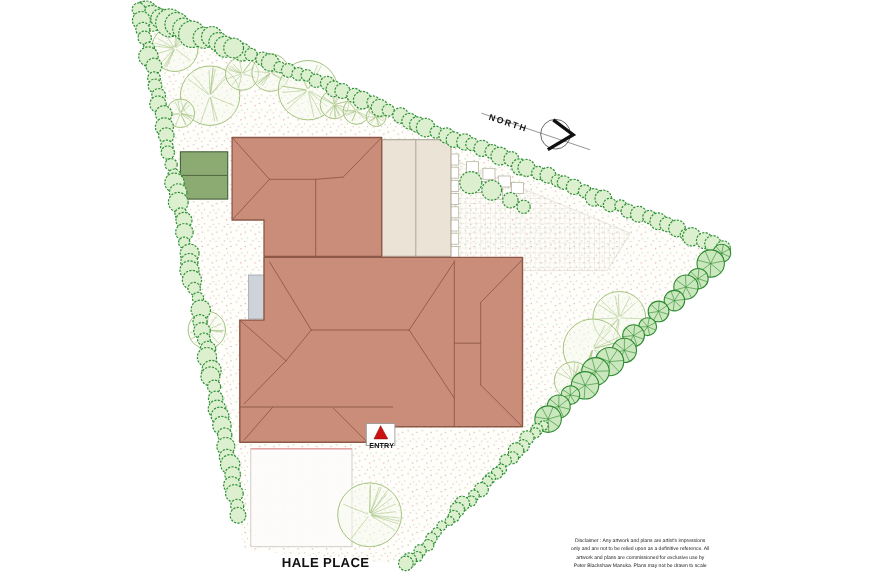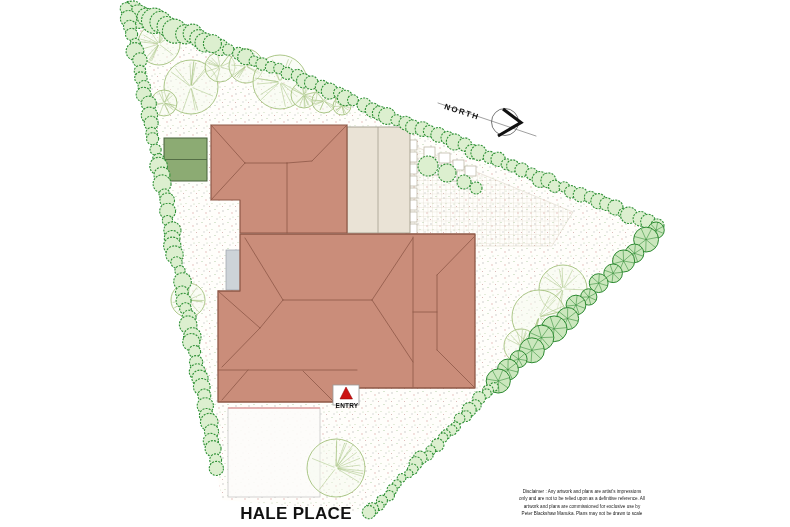--- a/index.html
+++ b/index.html
@@ -3,21 +3,21 @@
 <meta charset="utf-8">
 <style>
   html,body{margin:0;padding:0;background:#ffffff;}
   #stage{position:relative;width:790px;height:527px;background:#ffffff;overflow:hidden;
          font-family:"Liberation Sans", sans-serif;}
   #plan{position:absolute;left:0;top:0;width:790px;height:527px;}
   .lbl{position:absolute;color:#111;}
   #north-label{left:446px;top:102px;font-size:8px;font-weight:bold;letter-spacing:1.6px;
                transform:rotate(18deg);transform-origin:left top;}
   #entry-label{left:326px;top:402px;width:42px;text-align:center;font-size:6.5px;font-weight:bold;letter-spacing:.2px;}
-  #street-label{left:232px;top:504px;width:128px;text-align:center;font-size:17px;font-weight:bold;letter-spacing:.3px;}
+  #street-label{left:232px;top:504px;width:128px;text-align:center;font-size:12px;font-weight:bold;letter-spacing:.3px;}
   #disclaimer{left:501px;top:488px;width:162px;text-align:center;font-size:4.6px;line-height:1.58;color:#222;}
   .dline{white-space:nowrap;}
 </style>
 </head>
 <body>
 
 <div id="stage">
 
   <svg id="plan" viewBox="0 0 790 527" xmlns="http://www.w3.org/2000/svg">
     <defs>

